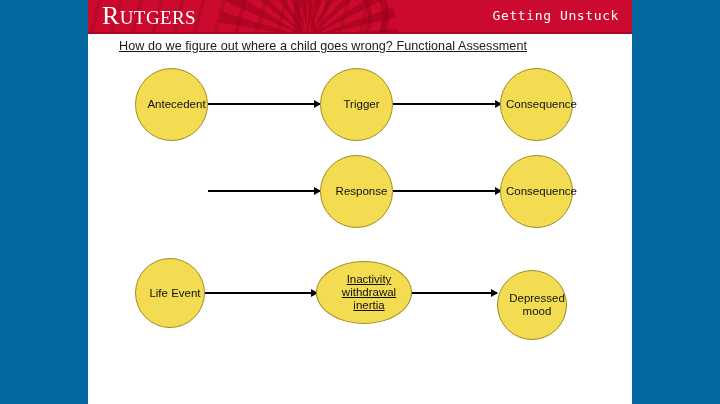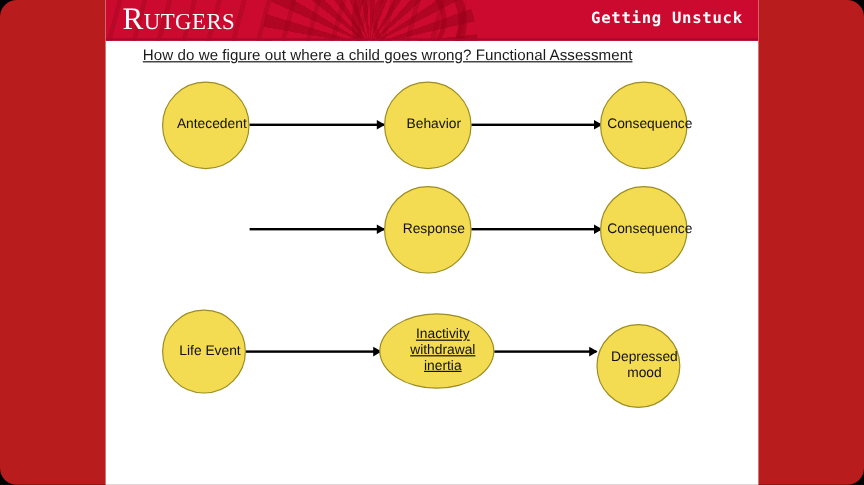--- a/index.html
+++ b/index.html
@@ -11,22 +11,21 @@
     width: 720px;
     height: 404px;
     overflow: hidden;
     font-family: "Liberation Sans", sans-serif;
   }
 
   #screen {
     position: relative;
     width: 720px;
     height: 404px;
-    background: #b91c1c;
-    border-radius: 14px;
+    background: #0369a1;
   }
 
   
   #slide {
     position: absolute;
     left: 88px;
     top: 0px;
     width: 544px;
     height: 404px;
     background: #ffffff;
@@ -112,21 +111,20 @@
 
   #header-right {
     position: absolute;
     right: 13px;
     top: 8px;
     color: #ffffff;
     font-family: "DejaVu Sans Mono", "Liberation Mono", monospace;
     font-size: 13px;
     letter-spacing: 0.6px;
     white-space: nowrap;
-    font-weight: bold;
   }
 
   
   #slide-title {
     position: absolute;
     left: 31px;
     top: 39px;
     font-size: 12.6px;
     color: #1a1a1a;
     white-space: nowrap;
@@ -207,21 +205,21 @@
 
     <div id="diagram">
 
       <div class="node" style="left:47px; top:68px; width:73px; height:73px;">
         <span class="label">Antecedent</span>
       </div>
 
       <div class="arrow" style="left:120px; top:103px; width:112px;"></div>
 
       <div class="node" style="left:232px; top:68px; width:73px; height:73px;">
-        <span class="label">Behavior</span>
+        <span class="label">Trigger</span>
       </div>
 
       <div class="arrow" style="left:305px; top:103px; width:108px;"></div>
 
       <div class="node" style="left:412px; top:68px; width:73px; height:73px;">
         <span class="label">Consequence</span>
       </div>
 
 
       <div class="arrow" style="left:120px; top:190px; width:112px;"></div>

